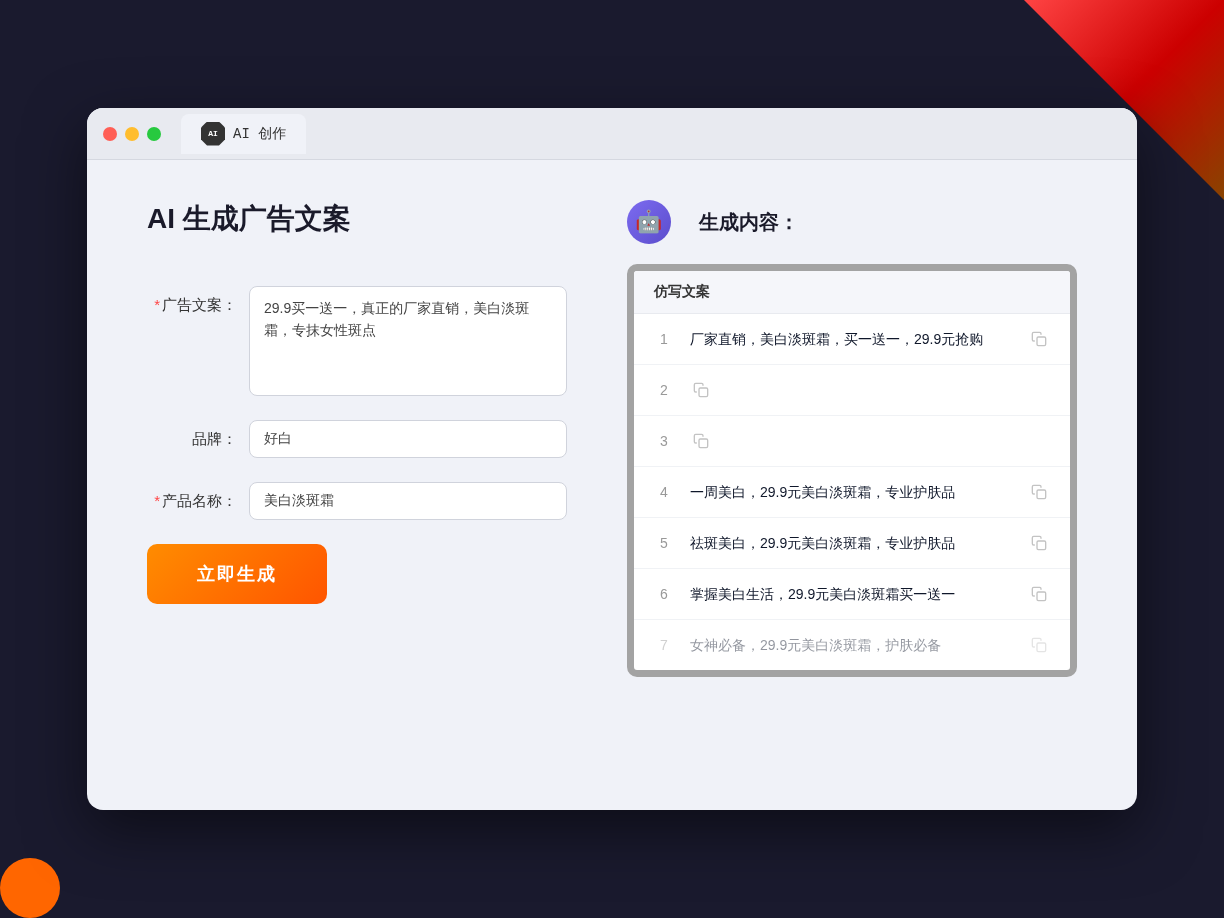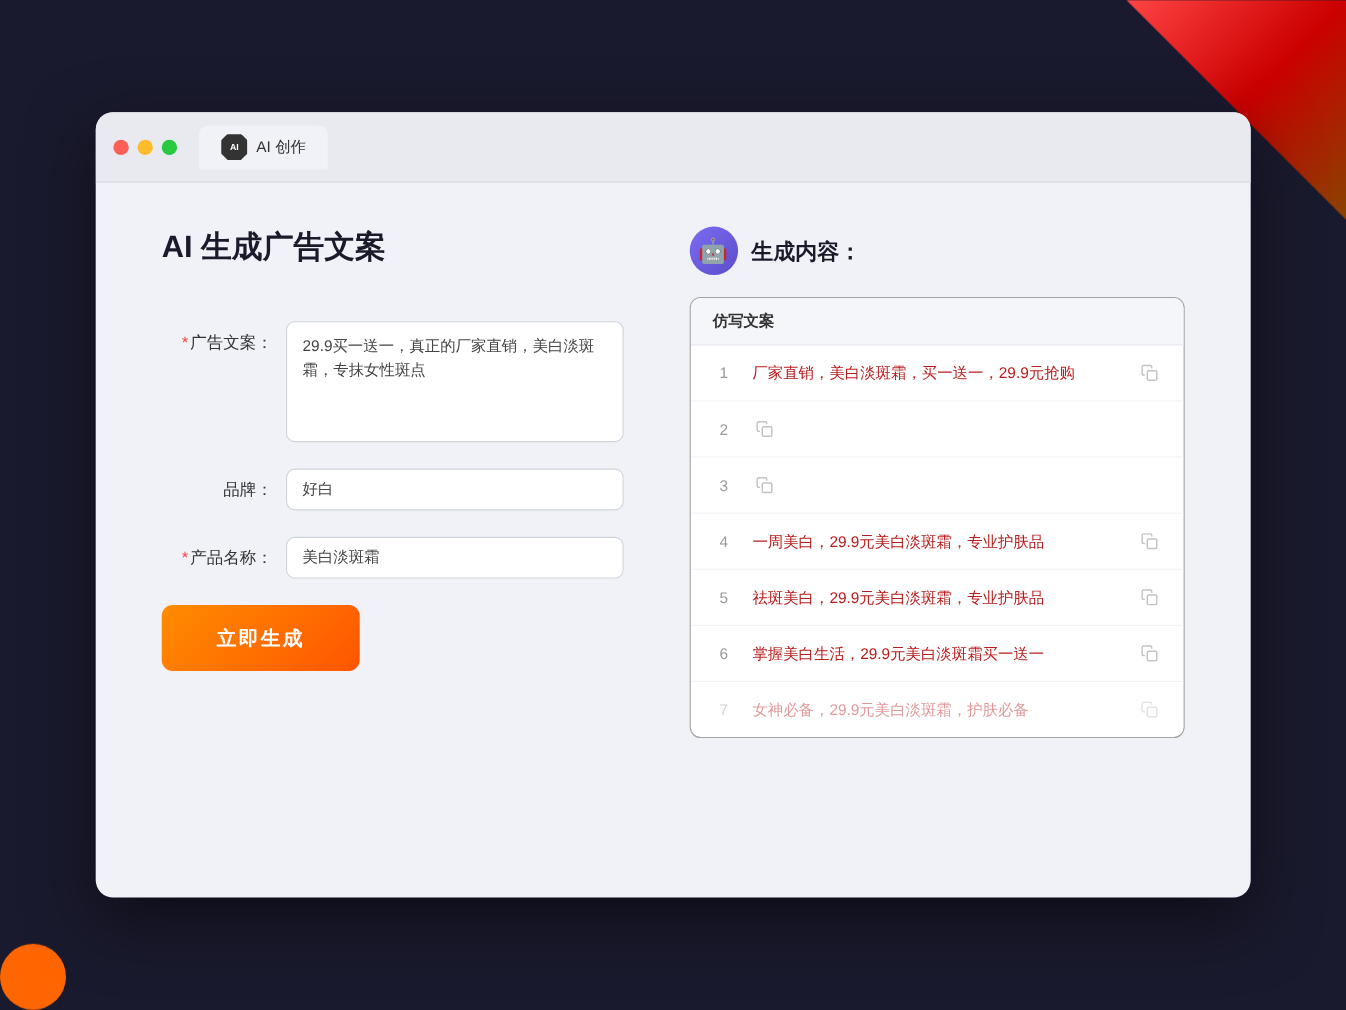--- a/index.html
+++ b/index.html
@@ -40,25 +40,26 @@
       min-height: 700px;
       background: #f0f2f8;
       border-radius: 16px;
       box-shadow: 0 20px 60px rgba(0,0,0,0.5);
       overflow: hidden;
     }
 
     
     .title-bar {
       background: #e8eaf0;
-      height: 64px;
+      height: 52px;
       display: flex;
       align-items: center;
       padding: 0 16px;
       border-bottom: 1px solid #d5d8e0;
+      font-family: Liberation Mono, monospace;
     }
     .traffic-lights {
       display: flex;
       gap: 8px;
       margin-right: 20px;
     }
     .traffic-light {
       width: 14px; height: 14px;
       border-radius: 50%;
     }
@@ -118,21 +119,20 @@
       margin-bottom: 24px;
       gap: 12px;
     }
     .form-label {
       font-size: 15px;
       color: #333;
       white-space: nowrap;
       padding-top: 10px;
       min-width: 90px;
       text-align: right;
-      margin-left: 11px;
     }
     .required-star {
       color: #ff4444;
       margin-right: 2px;
     }
     .form-input {
       flex: 1;
       border: 1.5px solid #d0d3dc;
       border-radius: 8px;
       padding: 10px 14px;
@@ -160,21 +160,21 @@
       letter-spacing: 2px;
     }
 
     
     .right-panel {
       flex: 1;
     }
     .result-header {
       display: flex;
       align-items: center;
-      gap: 12px;
+      gap: 28px;
       margin-bottom: 20px;
     }
     .robot-icon {
       width: 44px; height: 44px;
       background: linear-gradient(135deg, #7c6bf0, #5b4dcc);
       border-radius: 50%;
       display: flex; align-items: center; justify-content: center;
       position: relative;
     }
     .robot-icon::before {
@@ -184,21 +184,21 @@
     .result-title {
       font-size: 20px;
       font-weight: bold;
       color: #1a1a2a;
     }
 
     .result-table {
       background: #fff;
       border-radius: 10px;
       overflow: hidden;
-      border: 1px solid #a3a3a3;
+      border: 7px solid #a3a3a3;
     }
     .result-table-header {
       background: #f5f6fa;
       padding: 12px 20px;
       font-size: 14px;
       font-weight: bold;
       color: #333;
       border-bottom: 1px solid #e8eaef;
     }
     .result-row {
@@ -216,21 +216,21 @@
     }
     .row-number {
       font-size: 14px;
       color: #999;
       min-width: 20px;
       text-align: center;
     }
     .row-text {
       flex: 1;
       font-size: 14px;
-      color: #b91c1c;
+      color: #0f172a;
       line-height: 1.5;
     }
     .copy-icon {
       width: 22px; height: 22px;
       display: flex; align-items: center; justify-content: center;
       cursor: pointer;
       opacity: 0.5;
       flex-shrink: 0;
     }
     .copy-icon svg {

